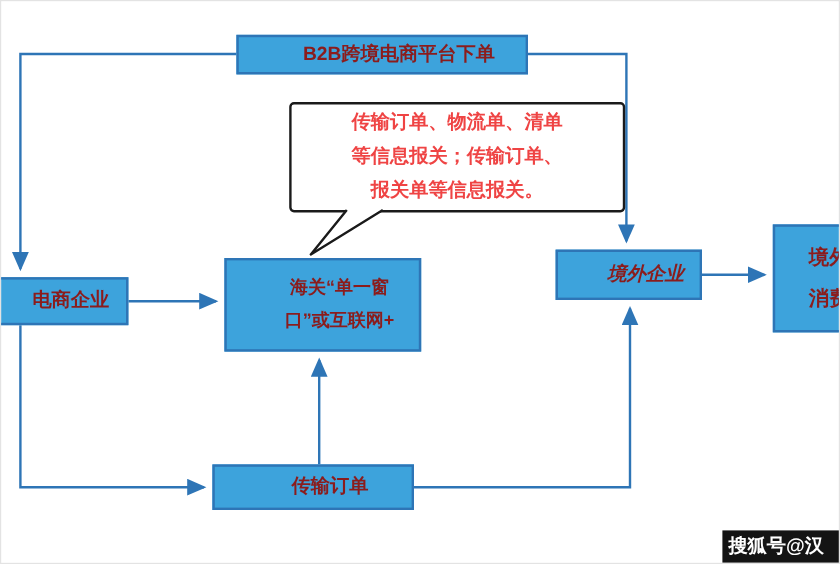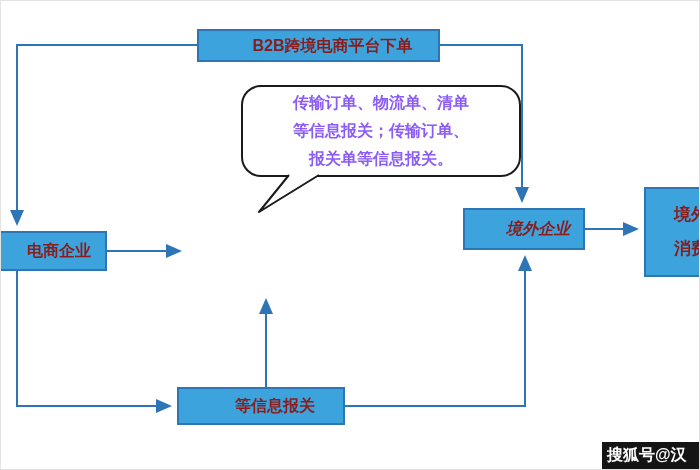--- a/index.html
+++ b/index.html
@@ -31,23 +31,23 @@
   .box-ecom     {left:-18px; top:230px; width:124px; height:40px; justify-content:flex-end; padding-right:14px;}
   .box-customs  {left:186px; top:214px; width:164px; height:78px; font-size:15px; line-height:1.9;}
   .box-overseas {left:462px; top:207px; width:122px; height:42px;font-style:italic;}
   .box-consumer {left:643px; top:186px; width:105px; height:90px; font-size:17px; line-height:2; justify-content:flex-start; padding-left:28px; text-align:left;}
   .box-logistics{left:176px; top:386px; width:168px; height:38px;}
   .callout{
     position:absolute;
     left:240px; top:84px; width:280px; height:92px;
     background:#ffffff;
     border:2px solid #1a1a1a;
-    border-radius:20px;
+    border-radius:4px;
     box-sizing:border-box;
-    color:#8b5cf6;
+    color:#ef4444;
     font-size:16px;
     font-weight:600;
     line-height:1.75;
     display:flex;align-items:center;justify-content:center;
     text-align:center;
     white-space:pre-line;
     z-index:3;
   }
   .connector-layer{position:absolute;left:0;top:0;z-index:1;}
   .tail-layer{position:absolute;left:0;top:0;z-index:4;pointer-events:none;}
@@ -83,27 +83,29 @@
     <path d="M584 228 H636" fill="none" stroke="#2e75b6" stroke-width="2" marker-end="url(#arrow)"></path>
     <path d="M16 270 V405 H169" fill="none" stroke="#2e75b6" stroke-width="2" marker-end="url(#arrow)"></path>
     <path d="M265 386 V299" fill="none" stroke="#2e75b6" stroke-width="2" marker-end="url(#arrow)"></path>
     <path d="M344 405 H524 V256" fill="none" stroke="#2e75b6" stroke-width="2" marker-end="url(#arrow)"></path>
   </svg>
 
   <div class="box box-top">B2B跨境电商平台下单</div>
 
   <div class="box box-ecom">电商企业</div>
 
+  <div class="box box-customs">海关“单一窗
+口”或互联网+</div>
 
   <div class="box box-overseas">境外企业</div>
 
   <div class="box box-consumer">境外
 消费者</div>
 
-  <div class="box box-logistics">等信息报关</div>
+  <div class="box box-logistics">传输订单</div>
 
   <div class="callout">传输订单、物流单、清单
 等信息报关；传输订单、
 报关单等信息报关。</div>
 
   <svg class="tail-layer" width="700" height="470" viewBox="0 0 700 470">
     <path d="M318 174 L258 211 L288 174" fill="#ffffff" stroke="#1a1a1a" stroke-width="2" stroke-linejoin="round"></path>
   </svg>
 
   <div class="watermark">搜狐号@汉</div>

